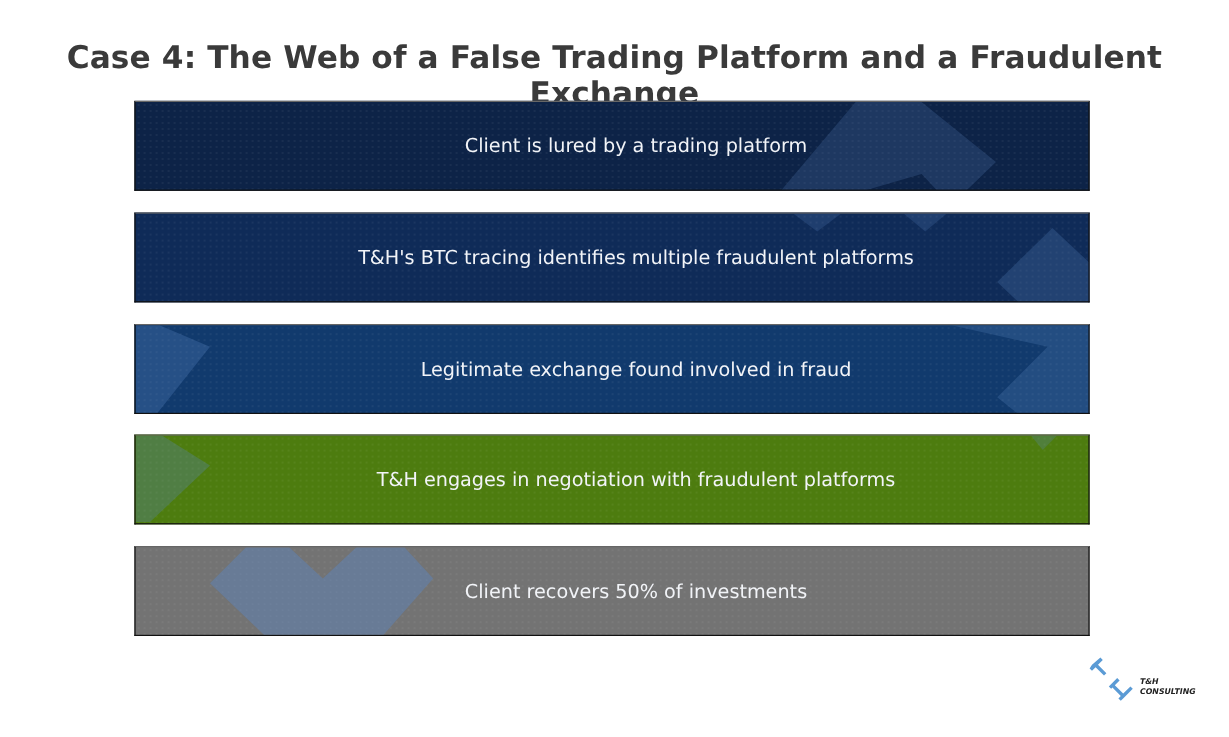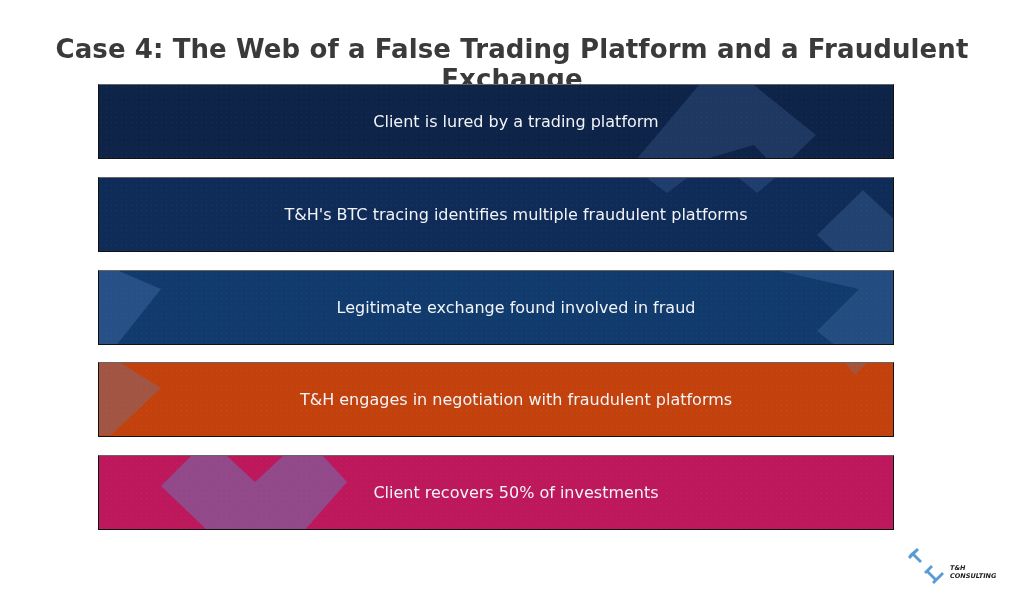--- a/index.html
+++ b/index.html
@@ -7,21 +7,21 @@
     width: 1024px; height: 614px; background: #ffffff; position: relative; overflow: hidden;
     font-family: "DejaVu Sans", sans-serif;
   }
   .title {
     position: absolute; left: 0; top: 34px; width: 1024px; text-align: center;
     font-family: "DejaVu Sans", sans-serif; font-weight: bold; font-size: 26px; color: #3a3a3a;
     letter-spacing: 0.1px;
   }
   .stage { position: absolute; left: 0; top: 0; width: 1024px; height: 614px; }
   .step {
-    position: absolute; left: 98px; width: 796px; height: 75px;
+    position: absolute; left: 112px; width: 796px; height: 75px;
     box-sizing: border-box; border: 1.5px solid #111; border-top-color: #666;
     display: flex; align-items: center; justify-content: center;
     overflow: hidden;
     padding-left: 40px;
   }
   .step .label {
     position: relative; z-index: 2; color: #f2f4f8; font-size: 16px;
     font-family: "DejaVu Sans", sans-serif;
   }
   .step .dots {
@@ -62,30 +62,30 @@
   <div class="step" style="top:177px;background:#0f2b58;">
     <div class="dots"></div>
     <svg style="position:absolute;left:0;top:0;z-index:1" width="796" height="75">
       <polygon points="548,0 588,0 568,15" fill="#5a86c0" fill-opacity="0.22"></polygon>
       <polygon points="640,0 676,0 658,15" fill="#5a86c0" fill-opacity="0.22"></polygon>
       <polygon points="718,57 764,12 796,42 796,76 738,76" fill="#5a86c0" fill-opacity="0.25"></polygon>
     </svg>
     <span class="label">T&amp;H's BTC tracing identifies multiple fraudulent platforms</span>
   </div>
 
-  <div class="step" style="top:362px;background:#c2410c;text-align:right;">
+  <div class="step" style="top:362px;background:#4d7c0f;text-align:right;">
     <div class="dots"></div>
     <svg style="position:absolute;left:0;top:0;z-index:1" width="796" height="75">
       <polygon points="0,0 22,0 62,25 12,72 0,72" fill="#5a86c0" fill-opacity="0.3"></polygon>
       <polygon points="746,0 768,0 756,12" fill="#5a86c0" fill-opacity="0.25"></polygon>
     </svg>
     <span class="label">T&amp;H engages in negotiation with fraudulent platforms</span>
   </div>
 
-  <div class="step" style="top:455px;background:#be185d;">
+  <div class="step" style="top:455px;background:#737373;">
     <div class="dots"></div>
     <svg style="position:absolute;left:0;top:0;z-index:1" width="796" height="75">
       <polygon points="62,30 92,0 128,0 156,26 184,0 224,0 248,26 204,76 110,76" fill="#5a86c0" fill-opacity="0.45"></polygon>
     </svg>
     <span class="label">Client recovers 50% of investments</span>
   </div>
 </div>
 
 <div class="logo">
   <svg width="44" height="44" style="position:absolute;left:0;top:0">

